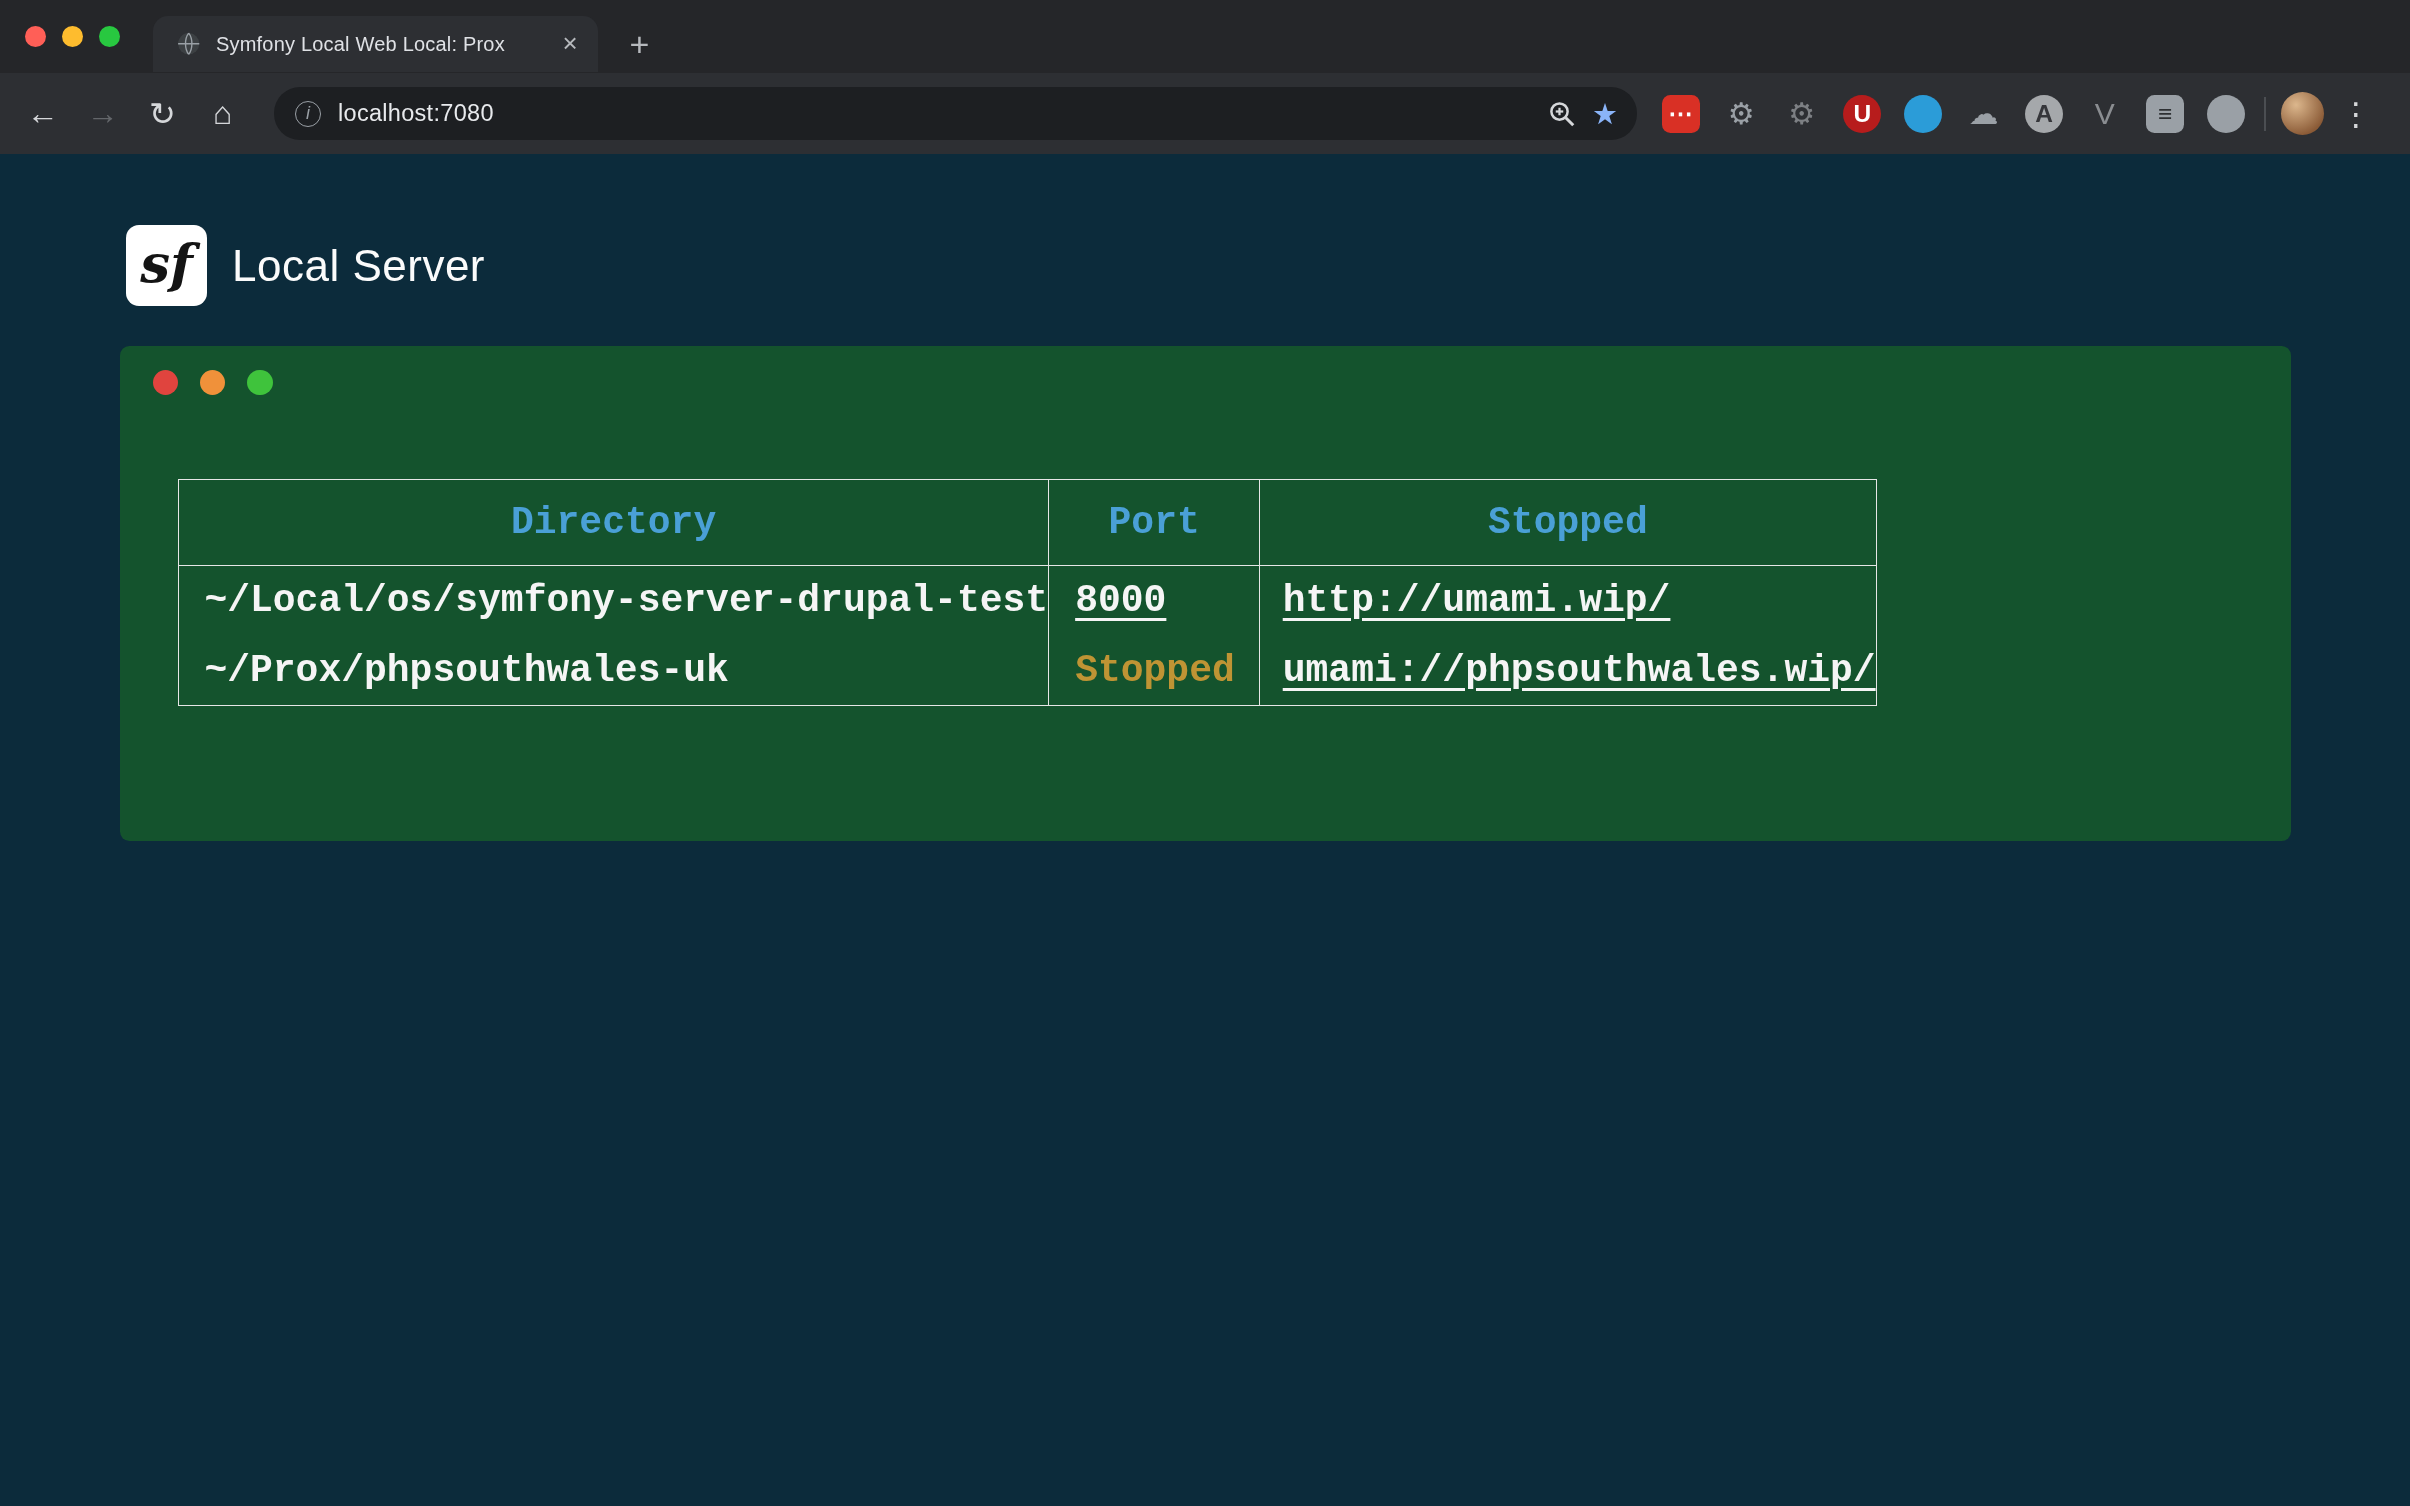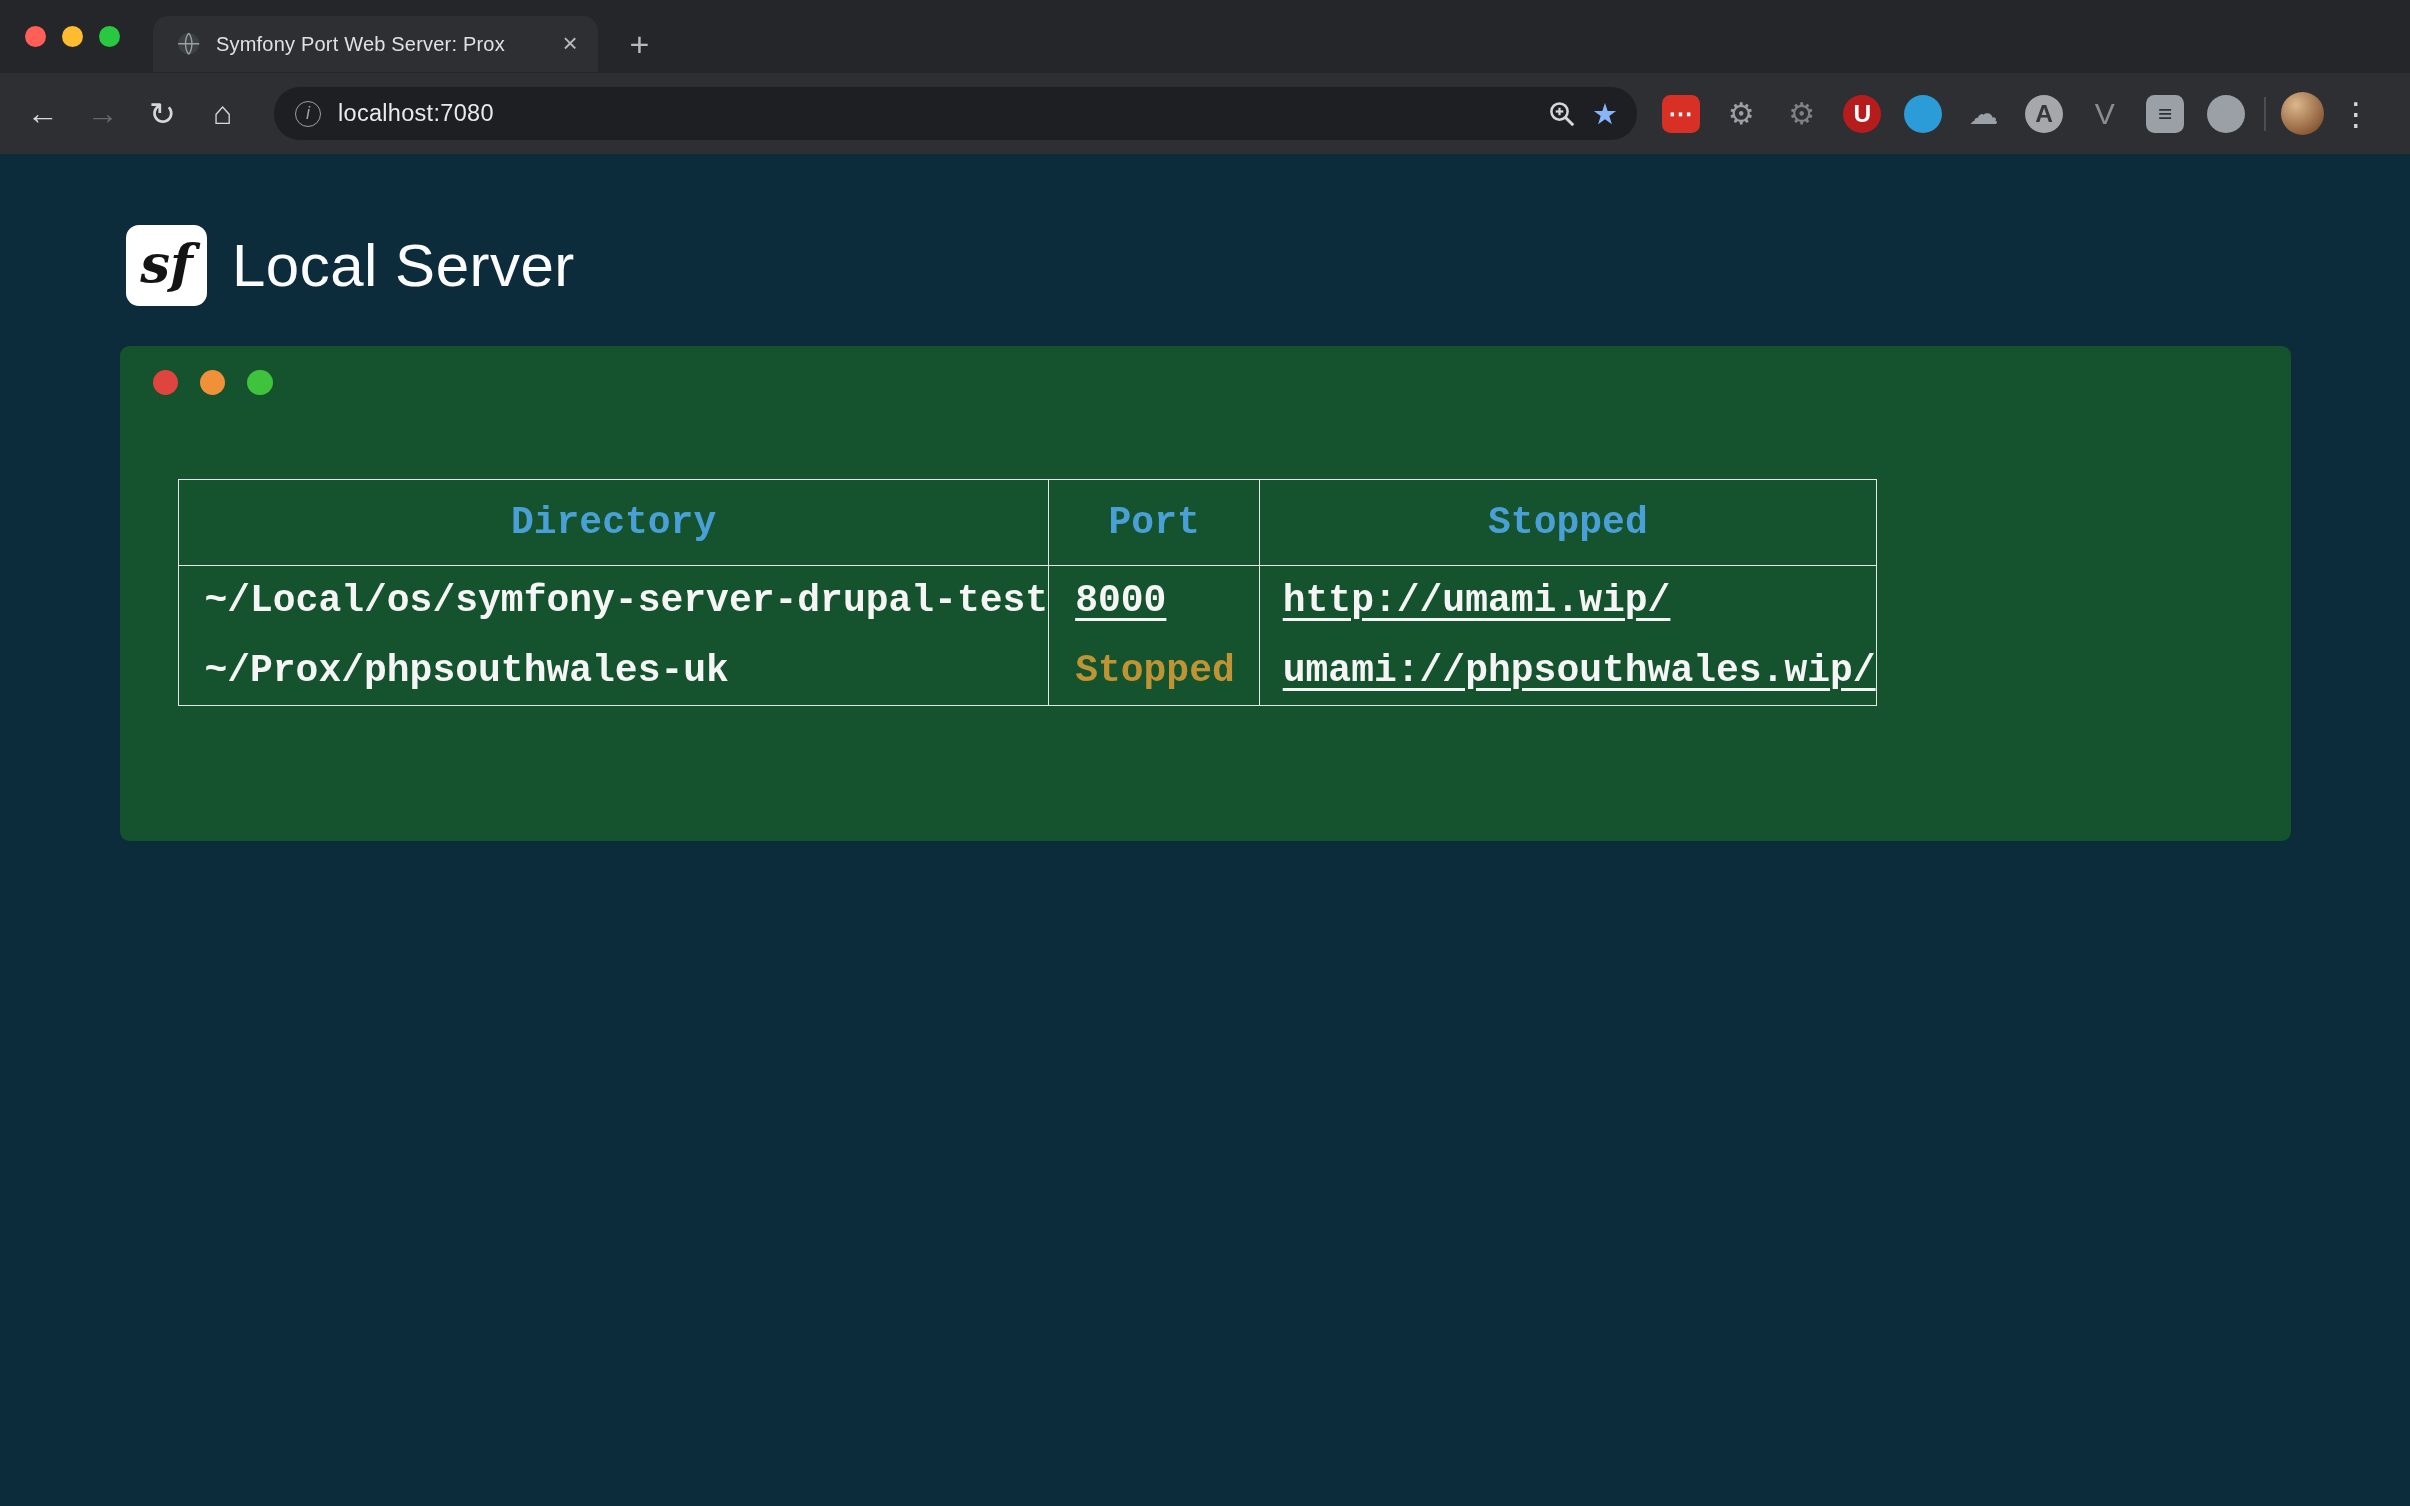--- a/index.html
+++ b/index.html
@@ -86,21 +86,21 @@
     background:#ffffff; border-radius:13px;
     display:flex; align-items:center; justify-content:center;
   }
   .logo-text {
     font-family:"DejaVu Serif", serif; font-style:italic; font-weight:bold;
     font-size:53px; color:#141414; transform:translateY(-2.8px);
   }
   .page-title {
     position:absolute; left:232px; top:71px; height:81px;
     display:flex; align-items:center;
-    color:#fbfbfb; font-size:60px; font-weight:400; letter-spacing:0.5px;
+    color:#fbfbfb; font-size:44px; font-weight:400; letter-spacing:0.5px;
   }
   .card {
     position:absolute; left:120px; top:192px; width:2171px; height:495px;
     background:#143a4c; border-radius:9.4px;
   }
   .card-dots { position:absolute; left:33px; top:23.5px; display:flex; gap:21.7px; }
   .cdot { width:25.4px; height:25.4px; border-radius:50%; }
 
   table.server-table {
     position:absolute; left:58px; top:133px;
@@ -143,21 +143,21 @@
       <span class="light" style="background: rgb(40, 200, 64);"></span>
     </div>
 
     <div class="tab" style="background: rgb(45, 47, 51);">
       <span class="favicon">
         <svg viewBox="0 0 24 24" width="25.4" height="25.4">
           <circle cx="12" cy="12" r="10" fill="#3c4043"></circle>
           <path d="M2 12 H22 M12 2 C16 7 16 17 12 22 M12 2 C8 7 8 17 12 22" stroke="#9aa0a6" stroke-width="1.3" fill="none"></path>
         </svg>
       </span>
-      <span class="tab-title">Symfony Port Web Server: Prox</span>
+      <span class="tab-title">Symfony Local Web Local: Prox</span>
       <span class="tab-close">×</span>
     </div>
 
     <div class="newtab">+</div>
   </div>
 
   <div class="toolbar" style="background: rgb(45, 47, 51);">
     <div class="nav-btn">←</div>
     <div class="nav-btn disabled">→</div>
     <div class="nav-btn">↻</div>

